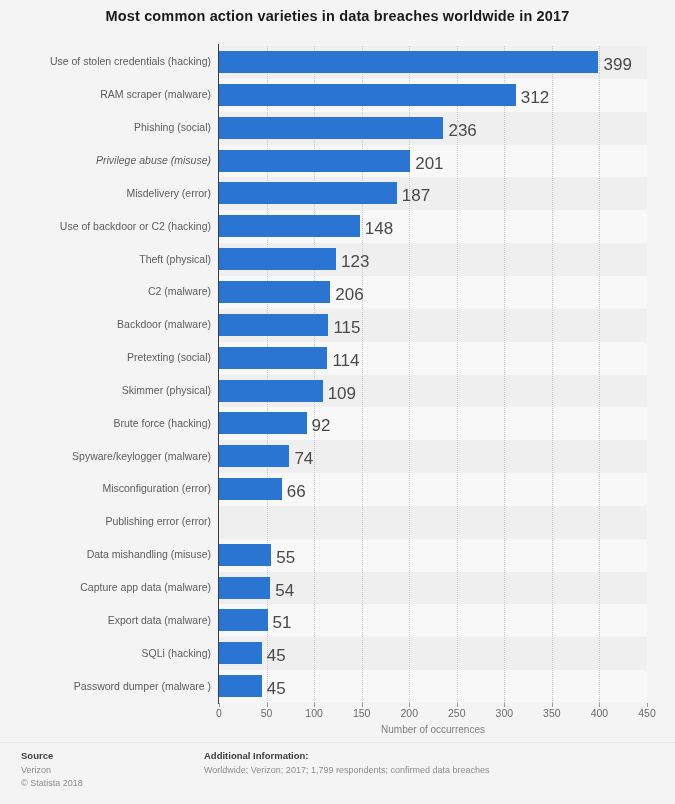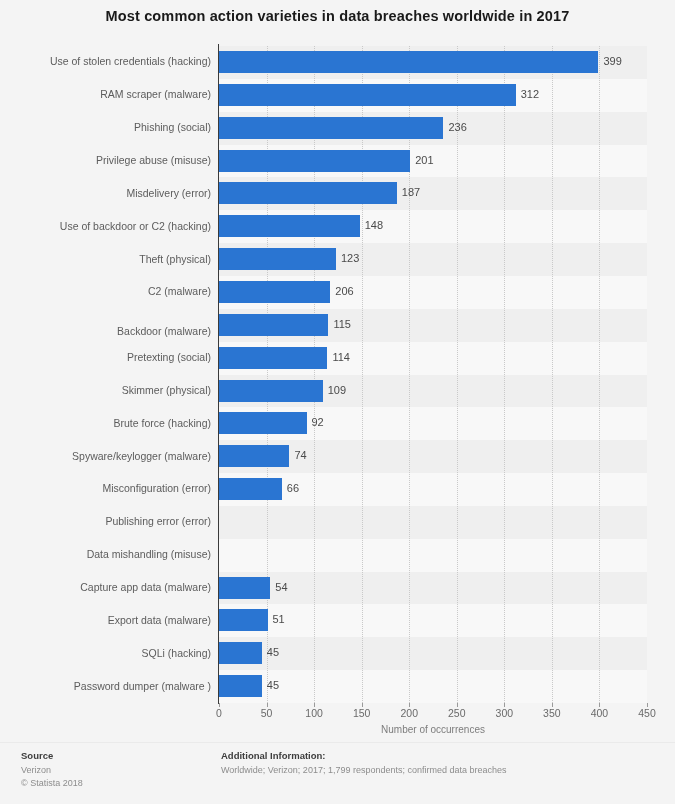--- a/index.html
+++ b/index.html
@@ -82,21 +82,21 @@
   .bar {
     position: absolute;
     top: 5px;
     left: 0;
     height: 22px;
     background: #2a75d2;
   }
   .bar-value {
     position: absolute;
     top: 9px;
-    font-size: 11px;
+    font-size: 17px;
     color: #4a4a4a;
     white-space: nowrap;
   }
 
   
   .cat-labels {
     position: absolute;
     left: 0;
     top: 46px;
     width: 211px;
@@ -148,21 +148,21 @@
     background: #eaeaea;
   }
   .footer-source {
     position: absolute;
     left: 21px;
     top: 750px;
     width: 180px;
   }
   .footer-addl {
     position: absolute;
-    left: 221px;
+    left: 204px;
     top: 750px;
     width: 440px;
   }
   .footer-head {
     font-size: 9.5px;
     font-weight: bold;
     color: #3d3d3d;
     margin-bottom: 3px;
   }
   .footer-line {
@@ -173,26 +173,26 @@
 </style>
 </head>
 <body>
 
 <div class="chart-title">Most common action varieties in data breaches worldwide in 2017</div>
 
 <div class="cat-labels">
     <div class="cat-label" style="top: 9.425px;">Use of stolen credentials (hacking)</div>
     <div class="cat-label" style="top: 42.275px;">RAM scraper (malware)</div>
     <div class="cat-label" style="top: 75.125px;">Phishing (social)</div>
-    <div class="cat-label" style="top: 107.975px;">Privilege abuse (misuse)</div>
+    <div class="cat-label" style="top: 107.975px; font-style: italic;">Privilege abuse (misuse)</div>
     <div class="cat-label" style="top: 140.825px;">Misdelivery (error)</div>
     <div class="cat-label" style="top: 173.675px; padding-left: 36px;">Use of backdoor or C2 (hacking)</div>
     <div class="cat-label" style="top: 206.525px;">Theft (physical)</div>
     <div class="cat-label" style="top: 239.375px;">C2 (malware)</div>
-    <div class="cat-label" style="top: 272.225px; margin-top: 7px;">Backdoor (malware)</div>
+    <div class="cat-label" style="top: 272.225px;">Backdoor (malware)</div>
     <div class="cat-label" style="top: 305.075px;">Pretexting (social)</div>
     <div class="cat-label" style="top: 337.925px;">Skimmer (physical)</div>
     <div class="cat-label" style="top: 370.775px;">Brute force (hacking)</div>
     <div class="cat-label" style="top: 403.625px;">Spyware/keylogger (malware)</div>
     <div class="cat-label" style="top: 436.475px;">Misconfiguration (error)</div>
     <div class="cat-label" style="top: 469.325px;">Publishing error (error)</div>
     <div class="cat-label" style="top: 502.175px;">Data mishandling (misuse)</div>
     <div class="cat-label" style="top: 535.025px;">Capture app data (malware)</div>
     <div class="cat-label" style="top: 567.875px;">Export data (malware)</div>
     <div class="cat-label" style="top: 600.725px;">SQLi (hacking)</div>
@@ -281,20 +281,24 @@
         <div class="bar-value" style="left: 92.5022px;">92</div>
       </div>
       <div class="row" style="top: 394.2px; height: 32.85px;">
         <div class="bar" style="width: 70.3822px; background: rgb(42, 117, 210);"></div>
         <div class="bar-value" style="left: 75.3822px;">74</div>
       </div>
       <div class="row" style="top: 427.05px; height: 32.85px;">
         <div class="bar" style="width: 62.7733px; background: rgb(42, 117, 210);"></div>
         <div class="bar-value" style="left: 67.7733px;">66</div>
       </div>
+      <div class="row" style="top: 492.75px; height: 32.85px;">
+        <div class="bar" style="width: 52.3111px; background: rgb(42, 117, 210);"></div>
+        <div class="bar-value" style="left: 57.3111px;">55</div>
+      </div>
       <div class="row" style="top: 525.6px; height: 32.85px;">
         <div class="bar" style="width: 51.36px; background: rgb(42, 117, 210);"></div>
         <div class="bar-value" style="left: 56.36px;">54</div>
       </div>
       <div class="row" style="top: 558.45px; height: 32.85px;">
         <div class="bar" style="width: 48.5067px; background: rgb(42, 117, 210);"></div>
         <div class="bar-value" style="left: 53.5067px;">51</div>
       </div>
       <div class="row" style="top: 591.3px; height: 32.85px;">
         <div class="bar" style="width: 42.8px; background: rgb(42, 117, 210);"></div>

